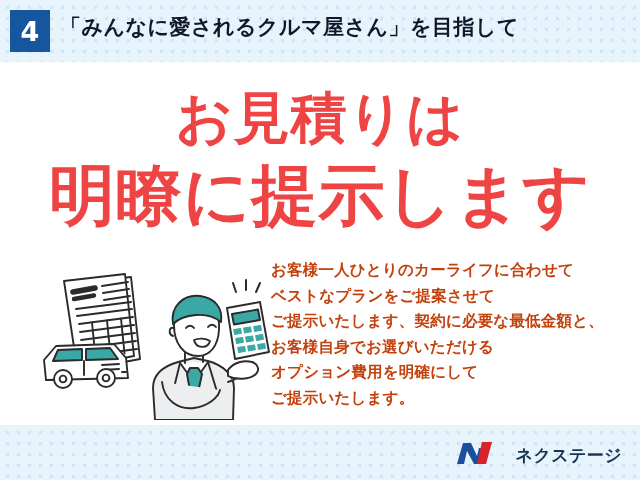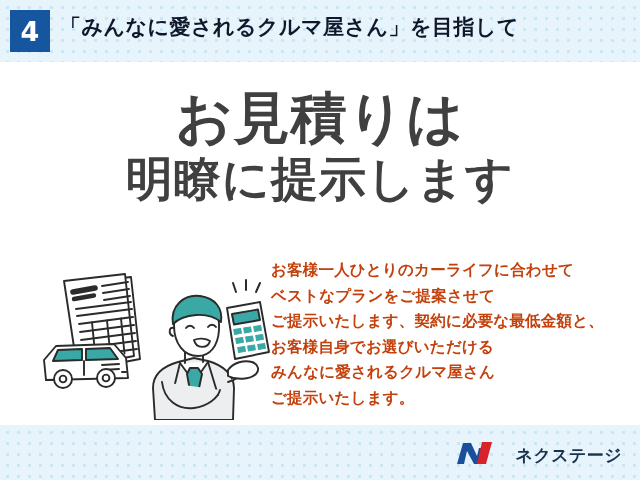--- a/index.html
+++ b/index.html
@@ -32,25 +32,25 @@
   }
   .header-title{
     position:absolute;left:60px;top:13px;
     font-size:21px;font-weight:700;color:#0f172a;
     letter-spacing:.5px;white-space:nowrap;
   }
 
   
   .headline{
     position:absolute;left:0;top:86px;width:640px;
-    text-align:center;color:#404040;
+    text-align:center;color:#ef4444;
     font-weight:700;line-height:1.16;letter-spacing:1px;
   }
   .headline .l1{font-size:56px;display:block;}
-  .headline .l2{font-size:47px;display:block;margin-top:1px;}
+  .headline .l2{font-size:66px;display:block;margin-top:7px;}
 
   
   .body-copy{
     position:absolute;left:271px;top:258px;width:360px;
     color:#c2410c;font-size:15.5px;line-height:25.5px;
     font-weight:600;letter-spacing:.2px;
   }
   .body-copy span{display:block;white-space:nowrap;}
 
   
@@ -194,21 +194,21 @@
         </g>
       </g>
     </svg>
   </div>
 
   <div class="body-copy">
     <span>お客様一人ひとりのカーライフに合わせて</span>
     <span>ベストなプランをご提案させて</span>
     <span>ご提示いたします、契約に必要な最低金額と、</span>
     <span>お客様自身でお選びいただける</span>
-    <span>みんなに愛されるクルマ屋さん</span>
+    <span>オプション費用を明確にして</span>
     <span>ご提示いたします。</span>
   </div>
 
   <div class="band band-bottom"></div>
 
   <div class="logo">
     <span>
       <svg viewBox="0 0 40 26" width="40" height="26">
         <path d="M2 24 L8 3 L16 3 L22 16 L24 8 L31 8 L27 24 L19 24 L12 11 L9 24 Z" fill="#1b4f9c"></path>
         <path d="M27 2 L37 2 L31 24 L22 24 Z" fill="#d8232a"></path>

